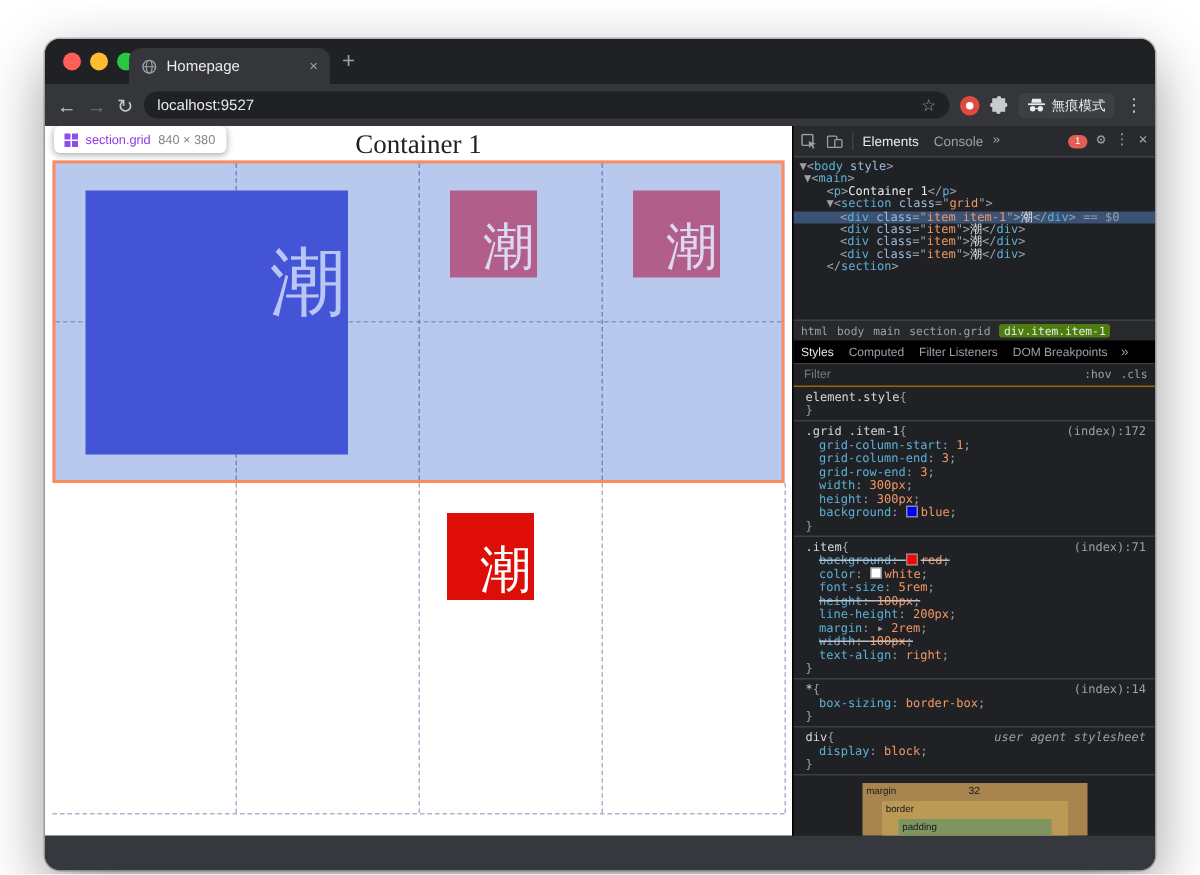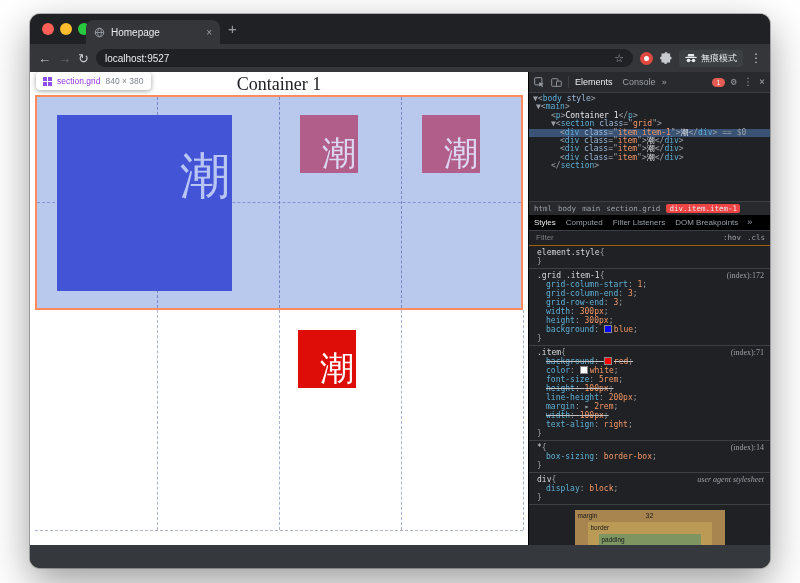--- a/index.html
+++ b/index.html
@@ -1,17 +1,17 @@
 <!DOCTYPE html>
 <html><head>
 <meta charset="utf-8">
 <style>
   html,body{margin:0;padding:0;background:#fff;}
   .screen{position:relative;width:800px;height:583px;background:#ffffff;font-family:"Liberation Sans",sans-serif;overflow:hidden;}
-  .window{position:absolute;left:30px;top:14px;width:740px;height:554px;border-radius:10px;overflow:hidden;
+  .window{position:absolute;left:30px;top:26px;width:740px;height:554px;border-radius:10px;overflow:hidden;
           background:#202124;box-shadow:0 14px 40px rgba(0,0,0,.40),0 0 0 1px rgba(0,0,0,.25);}
 
   
   .tabbar{position:relative;height:30px;background:#202124;}
   .tl{position:absolute;top:9px;width:12px;height:12px;border-radius:50%;}
   .tl.red{left:12px;background:#ff5f57;}
   .tl.yellow{left:30px;background:#febc2e;}
   .tl.green{left:48px;background:#28c840;}
   .tab{position:absolute;left:56px;top:6px;width:134px;height:24px;background:#35363a;border-radius:8px 8px 0 0;
        display:flex;align-items:center;gap:6px;padding:0 8px;box-sizing:border-box;}
@@ -83,38 +83,38 @@
   .c-arrow{color:#9aa0a6;}
   .c-punc{color:#9aa0a6;}
   .c-tag{color:#5db0d7;}
   .c-aname{color:#9bbbdc;}
   .c-aval{color:#f29766;}
   .c-text{color:#e8eaed;}
   .c-dim{color:#9aa0a6;}
 
   .dt-crumbs{height:13px;background:#28292c;border-top:1px solid #3c4043;display:flex;align-items:center;gap:6px;
              padding:0 5px;font-size:7.5px;color:#9aa0a6;white-space:nowrap;overflow:hidden;margin-top:28px;}
-  .crumb.last{background:#ef4444;color:#e8eaed;border-radius:2px;padding:0 3px;}
+  .crumb.last{background:#4d7c0f;color:#e8eaed;border-radius:2px;padding:0 3px;}
 
   .dt-styletabs{height:15px;background:#000000;border-bottom:1px solid #3c4043;display:flex;align-items:center;
                 font-size:8px;color:#9aa0a6;font-family:"Liberation Sans",sans-serif;}
   .stab{padding:0 5px;}
   .stab.selected{color:#e8eaed;}
 
   .dt-filter{height:14px;border-bottom:1px solid #a16207;display:flex;align-items:center;padding:0 5px;background:#202124;}
   .filter-input{background:transparent;border:none;outline:none;width:90px;font-size:8px;color:#e8eaed;
                 font-family:"Liberation Sans",sans-serif;}
   .filter-input::placeholder{color:#787c81;}
   .fchips{margin-left:auto;display:flex;gap:6px;font-size:7.5px;color:#9aa0a6;}
 
   .dt-styles{font-size:8px;line-height:9px;}
   .rule{border-bottom:1px solid #3c4043;padding:2px 4px 2px 8px;}
   .rhead{display:flex;white-space:nowrap;}
   .rsel{color:#d5d8dc;}
-  .rlink{margin-left:auto;color:#9aa0a6;padding-right:2px;font-family:Liberation Serif, serif;}
+  .rlink{margin-left:auto;color:#9aa0a6;padding-right:2px;}
   .rlink.it{font-style:italic;}
   .prop{padding-left:9px;white-space:nowrap;}
   .c-pname{color:#5db0d7;}
   .c-pval{color:#f29766;}
   .struck{text-decoration:line-through;text-decoration-color:#c3c3c3;}
   .swatch{display:inline-block;width:6px;height:6px;border:1px solid #8a8a8a;margin:0 2px -1px 0;}
 
   .bm{width:150px;margin:5px auto 0;font-size:7px;color:#17191c;text-align:center;font-family:"Liberation Sans",sans-serif;}
   .bm-m{position:relative;background:#a8854f;padding:12px 13px 13px;}
   .bm-b{position:relative;background:#bb9a55;padding:12px 11px 13px;}

